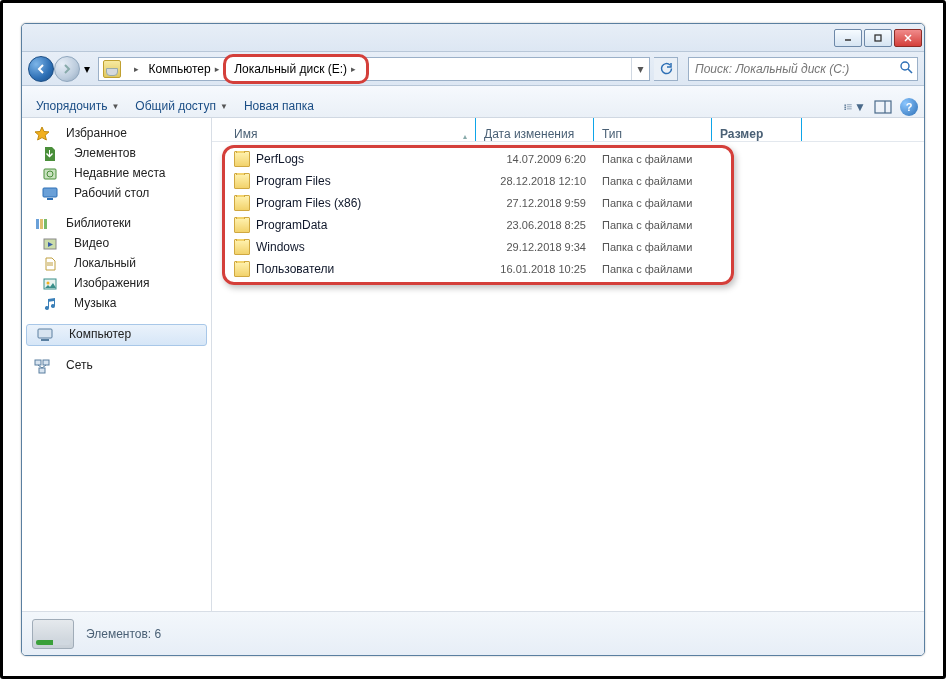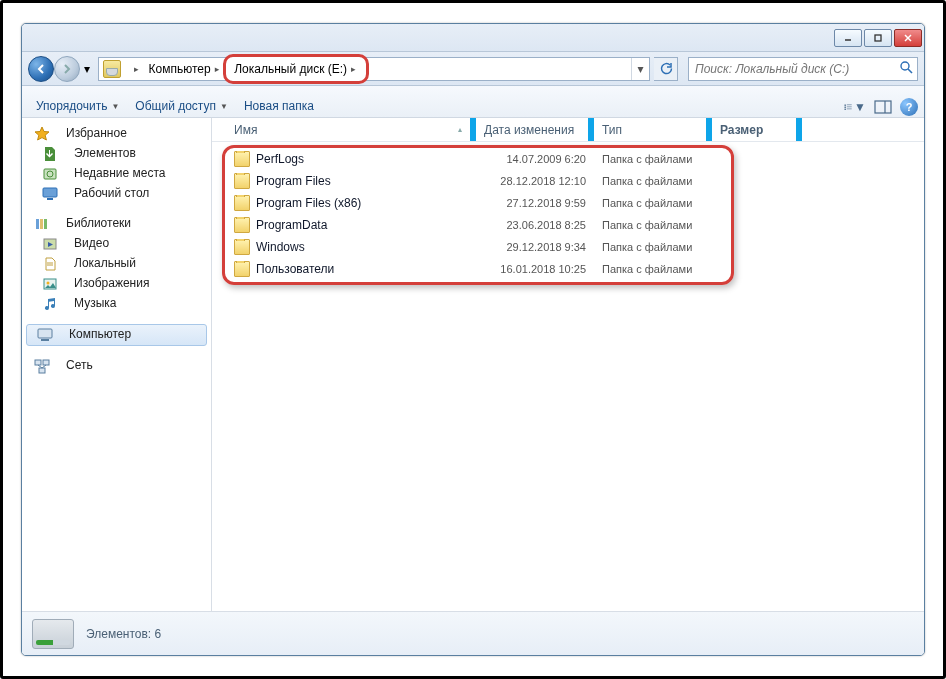--- a/index.html
+++ b/index.html
@@ -60,21 +60,21 @@
   .ico-desk { color:#3a6aa8; }
   .ico-lib { color:#c08a2a; }
   .ico-vid { color:#3a5fa8; }
   .ico-doc { color:#c08a2a; }
   .ico-img { color:#3a8f8a; }
   .ico-mus { color:#3a7fb8; }
   .ico-net { color:#3a6a9a; }
 
   .content { flex: 1; display: flex; flex-direction: column; min-width: 0; }
   .colhead { height: 24px; display: flex; align-items: center; border-bottom: 1px solid #e3e8ee; color: #4a6075; padding-left: 14px; }
-  .ch { padding: 0 8px; border-right: 6px solid #0ea5e9; height: 100%; display: flex; align-items: center; }
+  .ch { padding: 0 8px; border-right: 1px solid #0ea5e9; height: 100%; display: flex; align-items: flex-end; }
   .ch.name { width: 250px; } .ch.date { width: 118px; } .ch.type { width: 118px; } .ch.size { width: 90px; font-weight: bold; }
   .sortarr { font-size: 8px; margin-left: auto; color: #8aa; }
   .filewrap { position: relative; padding: 6px 4px 4px 14px; }
   .highlight-box { position: absolute; left: 10px; top: 3px; right: 190px; height: 140px; border: 3px solid #d43f3a; border-radius: 12px; box-shadow: 2px 3px 6px rgba(0,0,0,.25); pointer-events: none; }
   .frow { height: 22px; display: flex; align-items: center; }
   .frow .ficon { width:16px; height:16px; margin-right: 6px; background: linear-gradient(#fff2b0,#f2d26b); border:1px solid #d0a840; border-radius:1px; position:relative; }
   .frow .ficon::before { content:""; position:absolute; top:-3px; left:1px; width:7px; height:3px; background:#f2d26b; border:1px solid #d0a840; border-bottom:none; border-radius:1px 1px 0 0; }
   .fc { padding: 0 8px; overflow:hidden; text-overflow:ellipsis; white-space:nowrap; }
   .fc.name { width: 250px; display:flex; align-items:center; color:#0f172a; }
   .fc.date { width: 118px; color:#555; font-size: 11px; text-align: right; }

